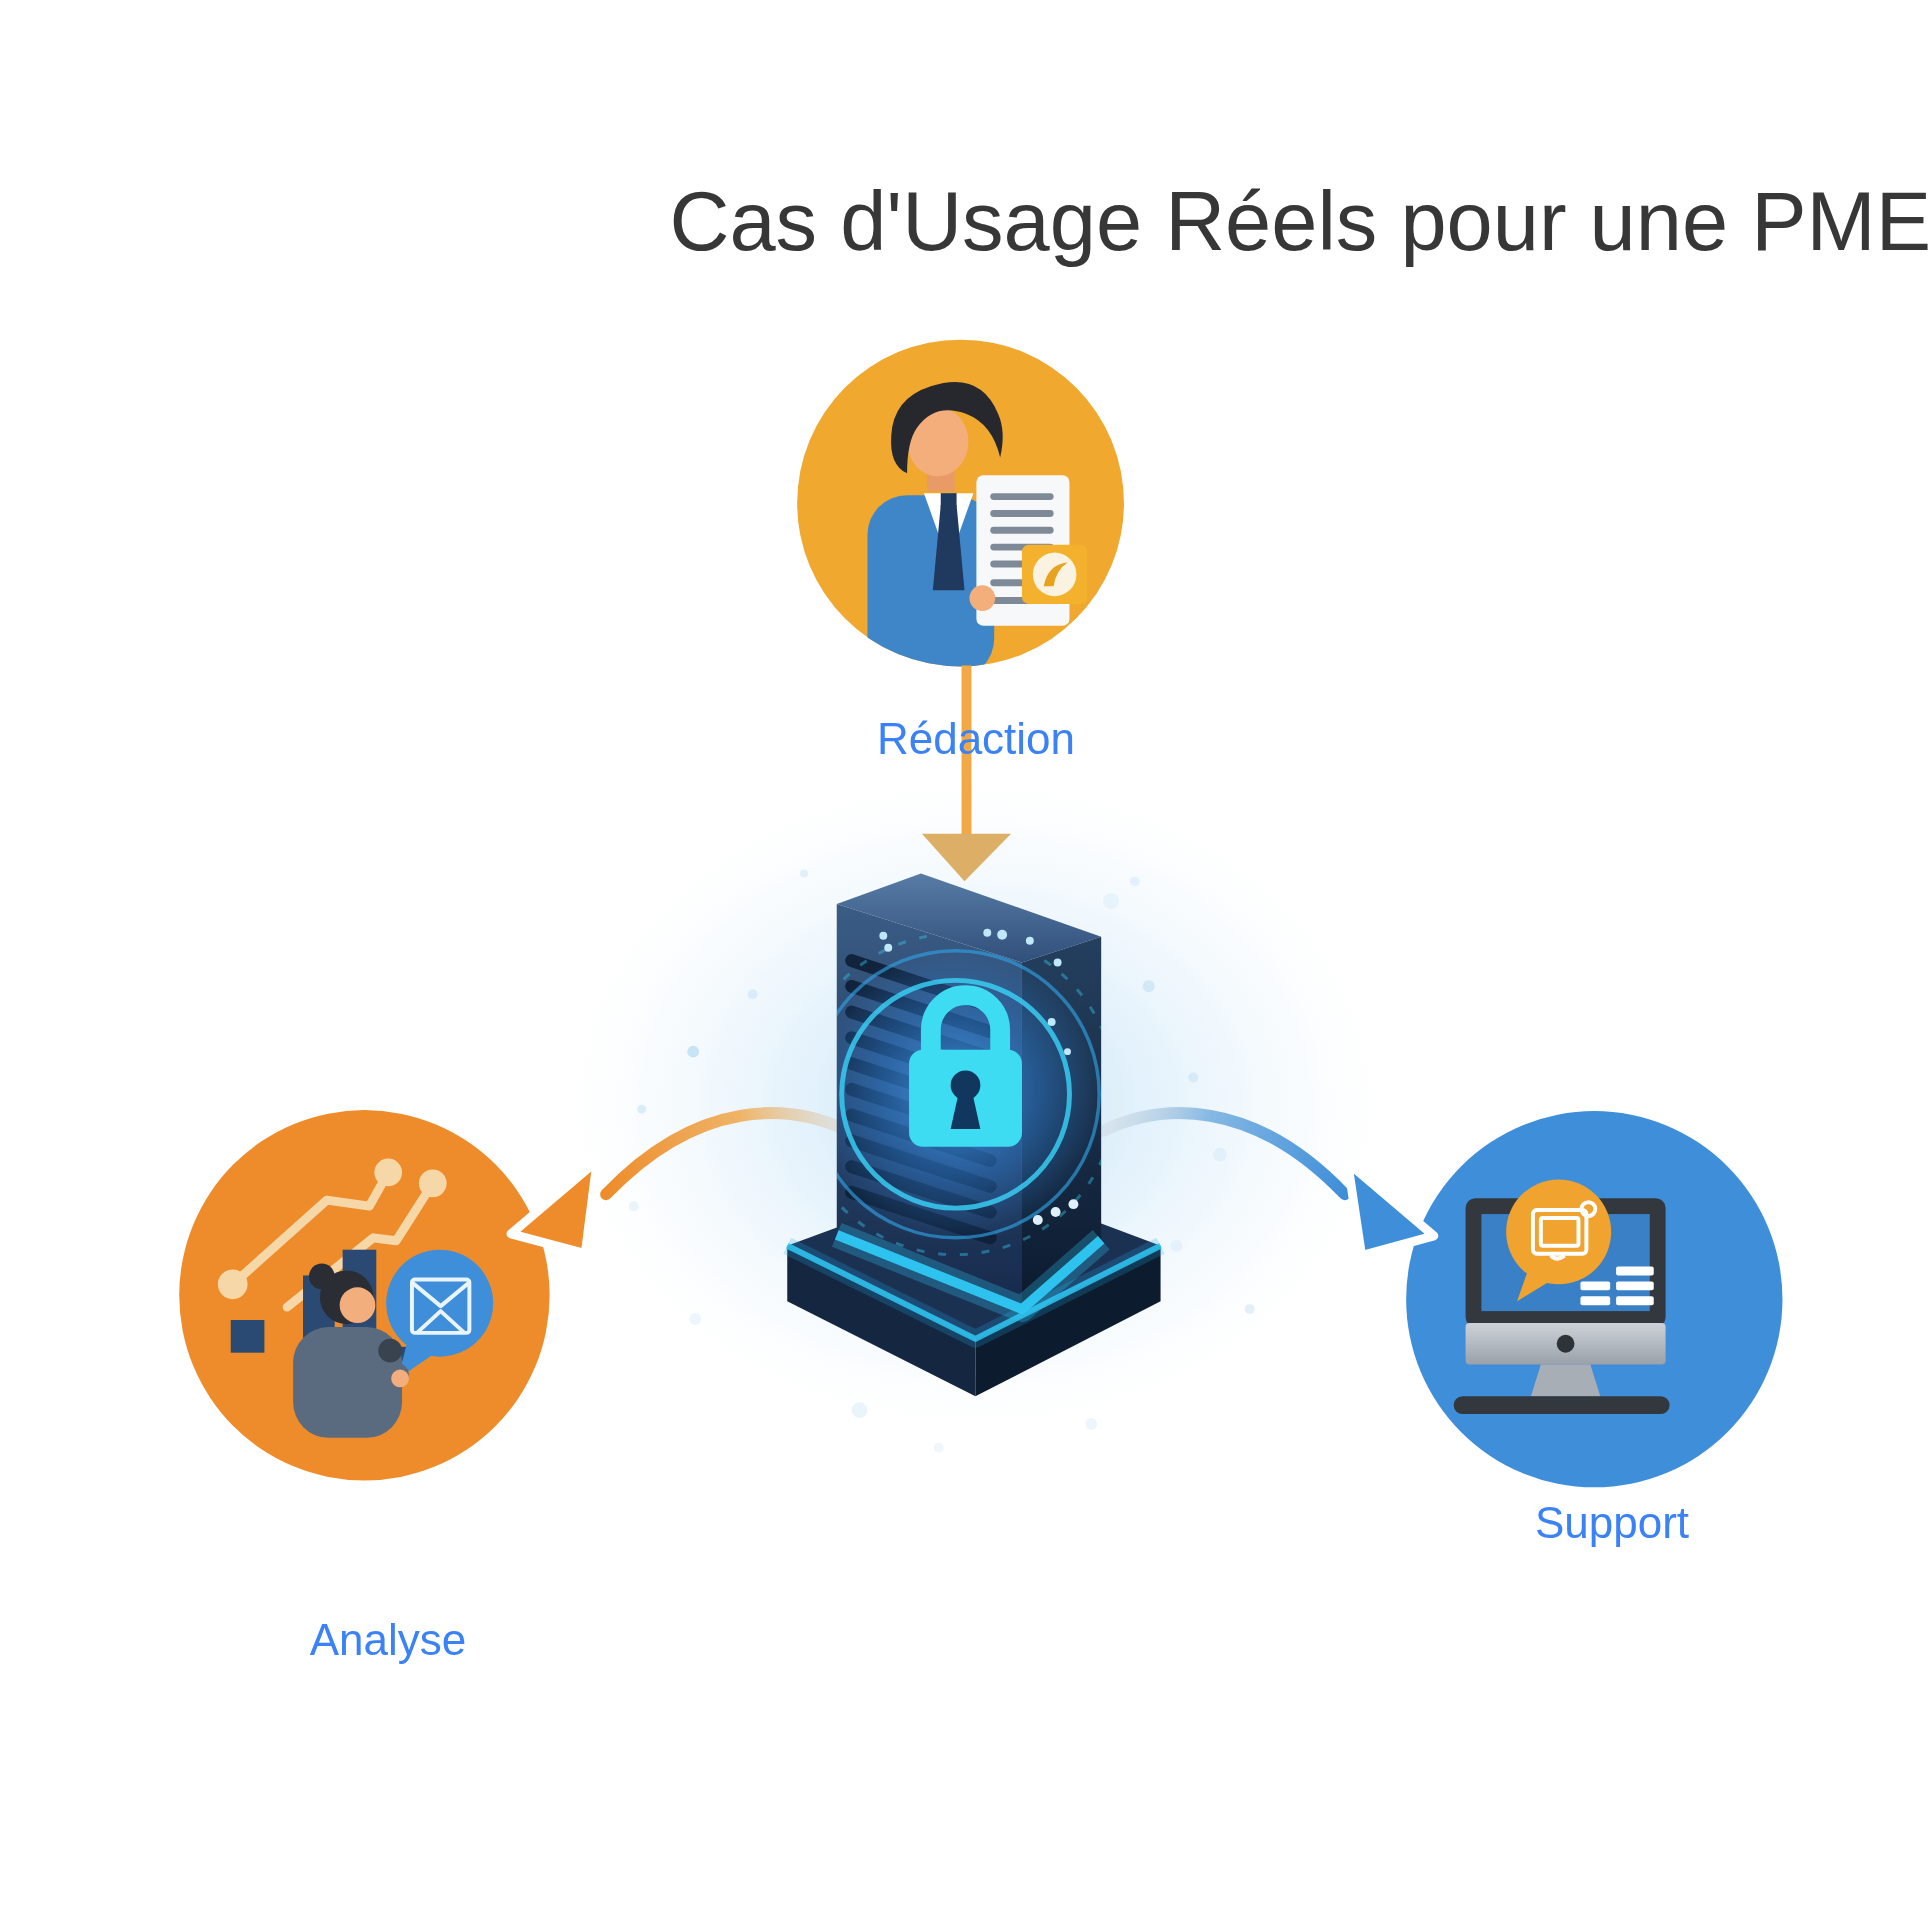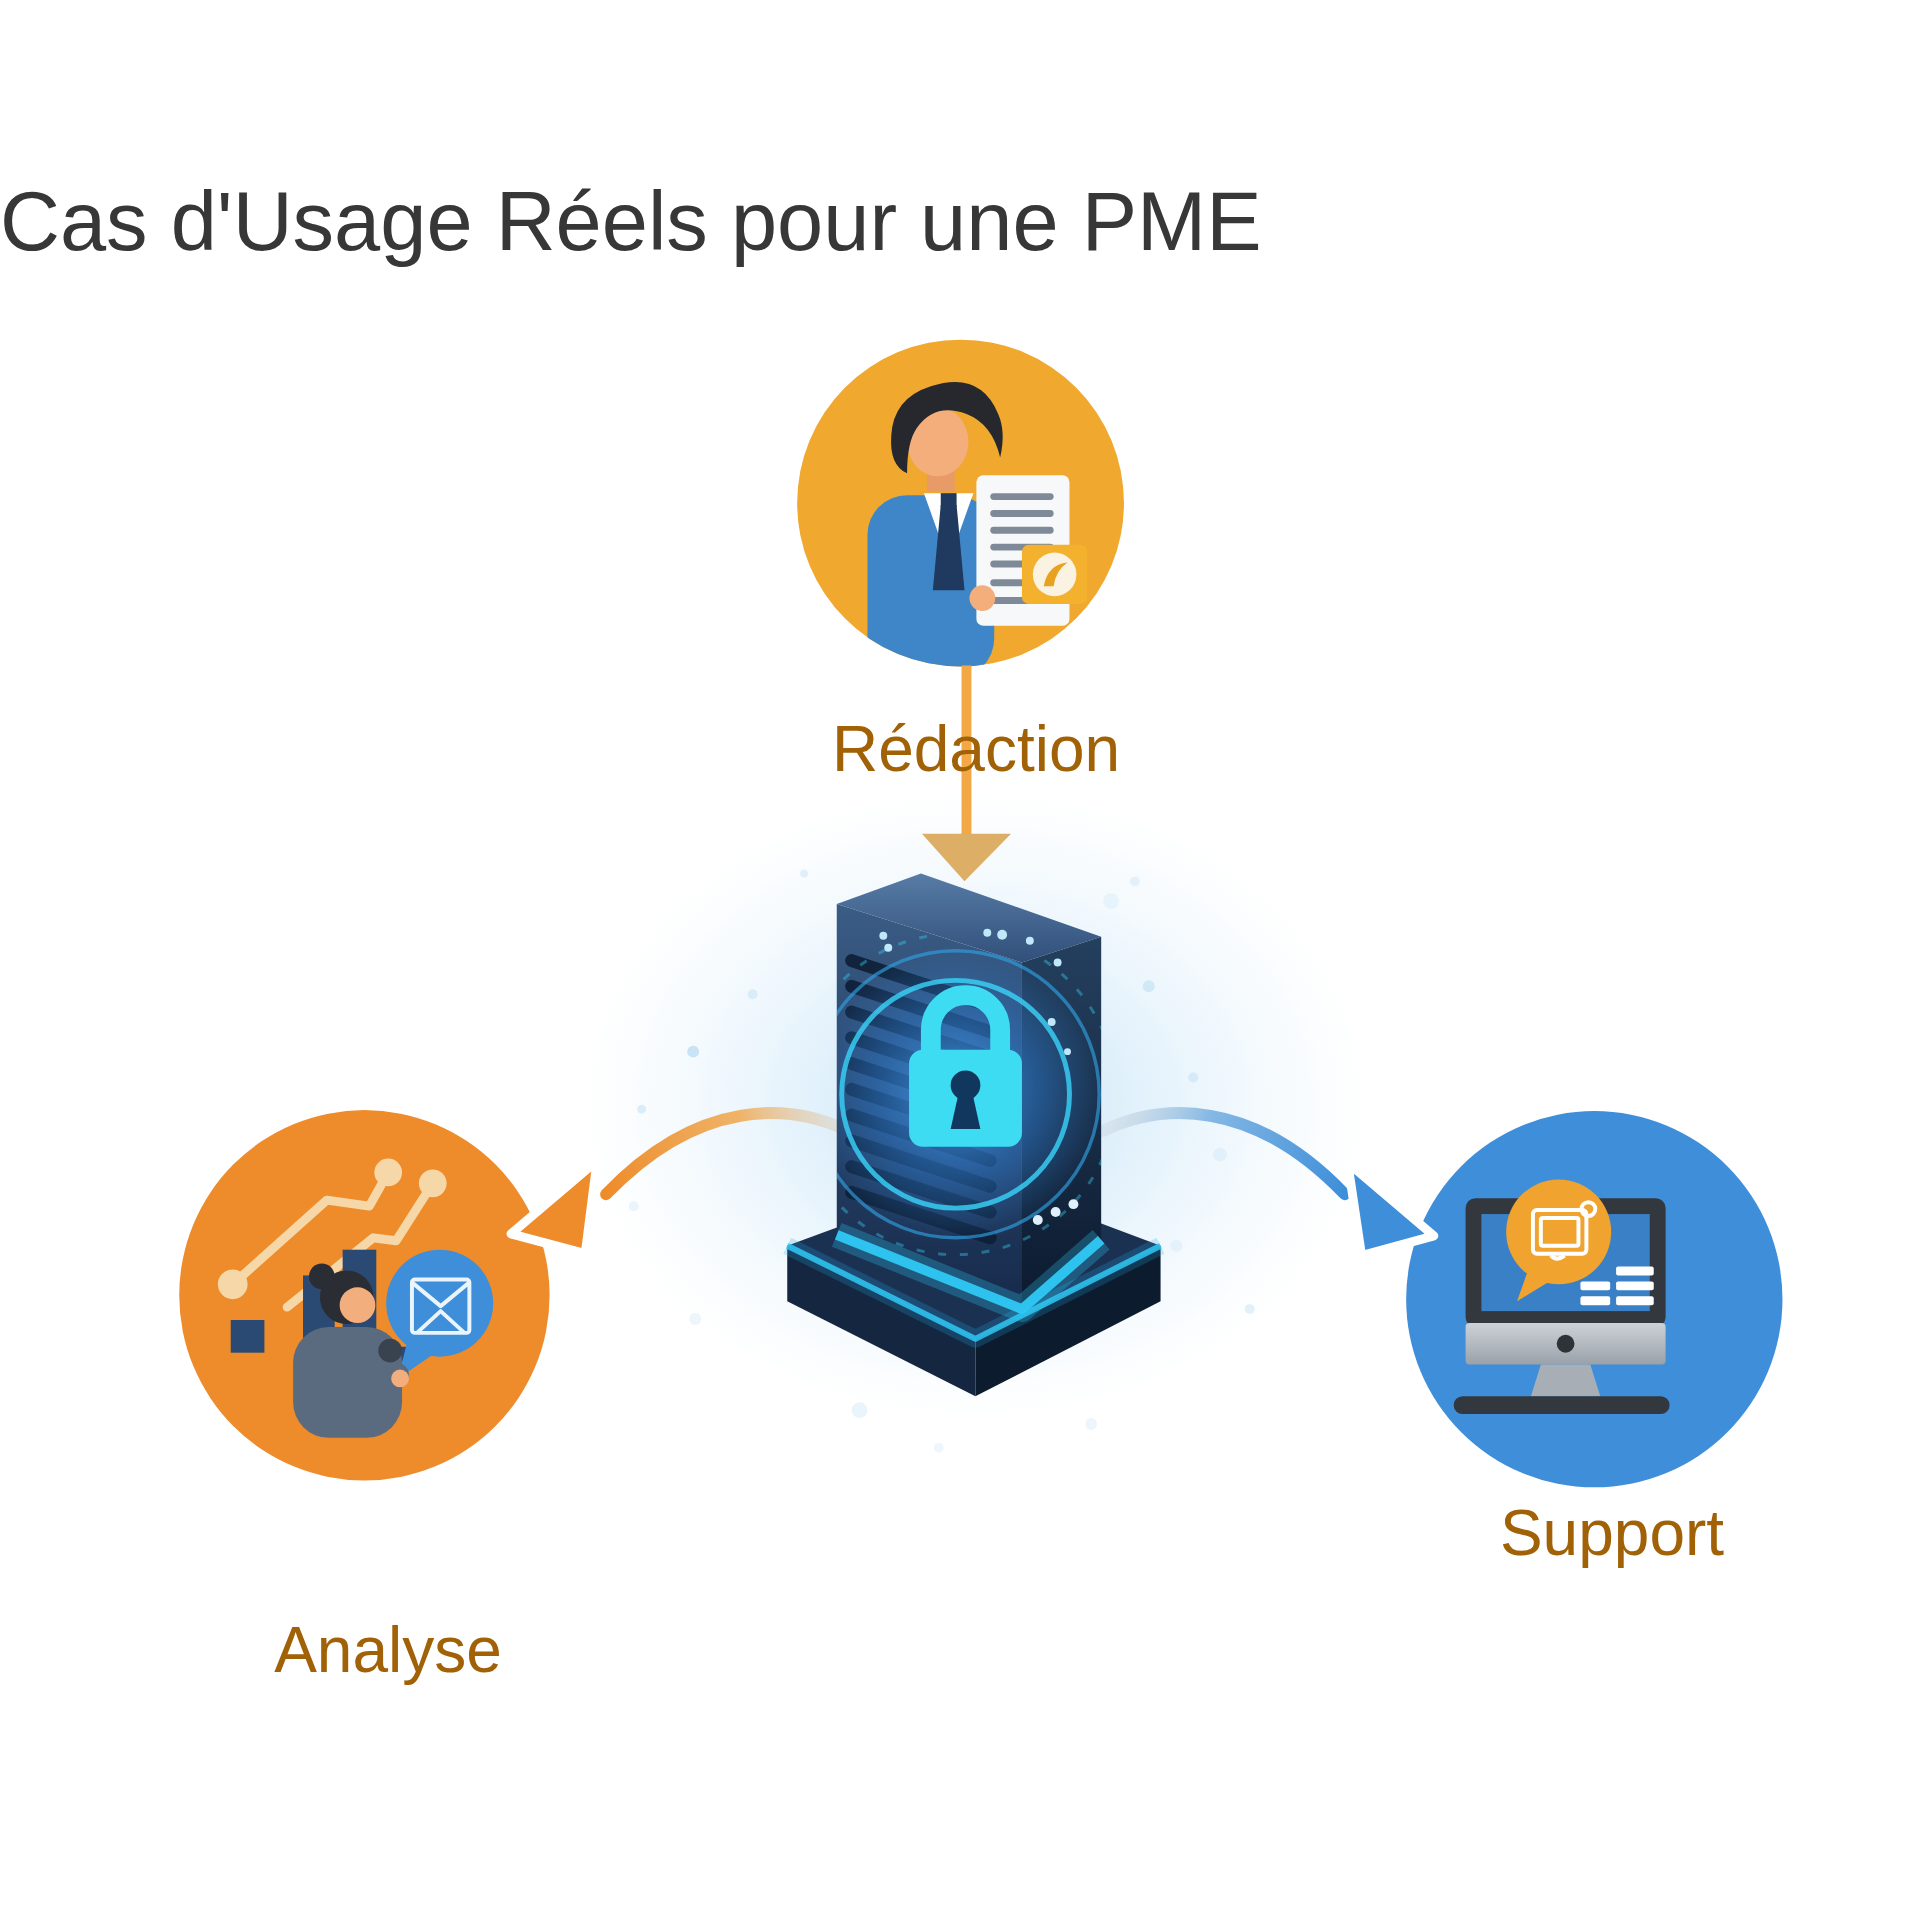--- a/index.html
+++ b/index.html
@@ -1,21 +1,21 @@
 <!DOCTYPE html>
 <html><head>
 <meta charset="utf-8">
 <style>
   html,body{margin:0;padding:0;background:#fff;}
   .canvas{position:relative;width:1931px;height:1931px;background:#ffffff;overflow:hidden;
           font-family:"Liberation Sans","DejaVu Sans",sans-serif;}
   .scene{position:absolute;left:0;top:0;}
-  .title{position:absolute;left:0;top:180px;width:100%;text-align:left;
+  .title{position:absolute;left:0;top:180px;width:100%;text-align:right;
          font-size:83px;color:#373737;letter-spacing:0px;line-height:1;}
-  .node-label{position:absolute;transform:translateX(-50%);font-size:64px;color:#a16207;
+  .node-label{position:absolute;transform:translateX(-50%);font-size:44px;color:#3b82f6;
               white-space:nowrap;line-height:1;}
   #label-redaction{left:976px;top:717px;}
   #label-analyse{left:388px;top:1618px;}
   #label-support{left:1612px;top:1501px;}
 </style>
 </head>
 <body>
 
 <div class="canvas">
 

